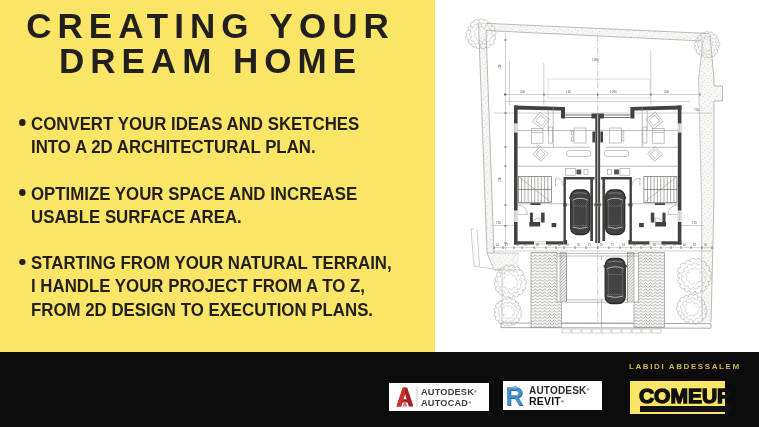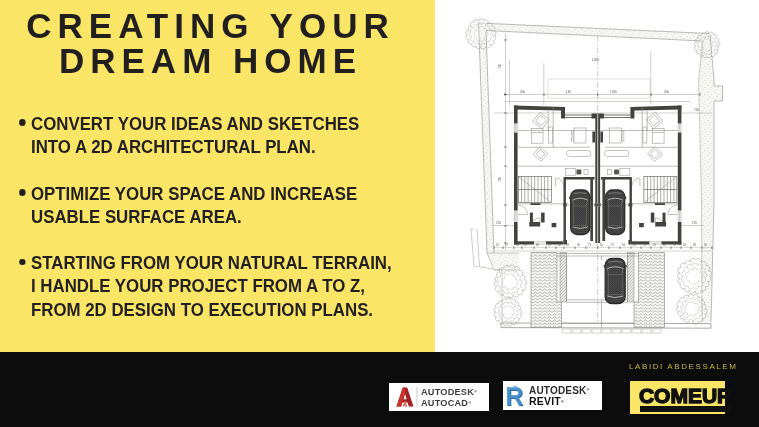--- a/index.html
+++ b/index.html
@@ -452,21 +452,21 @@
 <circle cx="509.5" cy="298.4" r="0.35" fill="#a2a29c" stroke="none"></circle>
 <circle cx="503.6" cy="314.4" r="0.35" fill="#a2a29c" stroke="none"></circle>
 <circle cx="505.8" cy="314.2" r="0.35" fill="#a2a29c" stroke="none"></circle>
 <circle cx="499.5" cy="301.3" r="0.35" fill="#a2a29c" stroke="none"></circle>
 <circle cx="510.9" cy="322.7" r="0.35" fill="#a2a29c" stroke="none"></circle>
 </g>
 </g>
 </svg>
 </div>
 
-<div style="position:absolute;left:629px;top:362.5px;width:118px;font-size:8px;line-height:8px;font-weight:normal;letter-spacing:1.6px;color:#c9b64b;">LABIDI ABDESSALEM</div>
+<div style="position:absolute;left:629px;top:362.5px;width:118px;font-size:8px;line-height:8px;font-weight:bold;letter-spacing:1.6px;color:#c9b64b;">LABIDI ABDESSALEM</div>
 
 <div id="acad" style="position:absolute;left:389px;top:383px;width:100px;height:28px;background:#fff;">
 <svg width="100" height="28" viewBox="0 0 100 28" xmlns="http://www.w3.org/2000/svg">
 
 <path d="M7.5 23.5 L13.8 4.5 L18.2 4.5 L24.5 23.5 L19.8 23.5 L18.6 19.6 L13.4 19.6 L12.2 23.5 Z M14.4 16.2 L17.6 16.2 L16 10.8 Z" fill="#a32025"></path>
 <path d="M7.5 23.5 L13.8 4.5 L16 4.5 L16 10.8 L14.4 16.2 L13.4 19.6 L12.2 23.5 Z" fill="#c8342c"></path>
 <path d="M13.5 23.5 L16 17.5 L18.5 23.5 Z" fill="#e2766a"></path>
 
 <rect x="27.5" y="4" width="1" height="20" fill="#c9c9c9"></rect>
 

